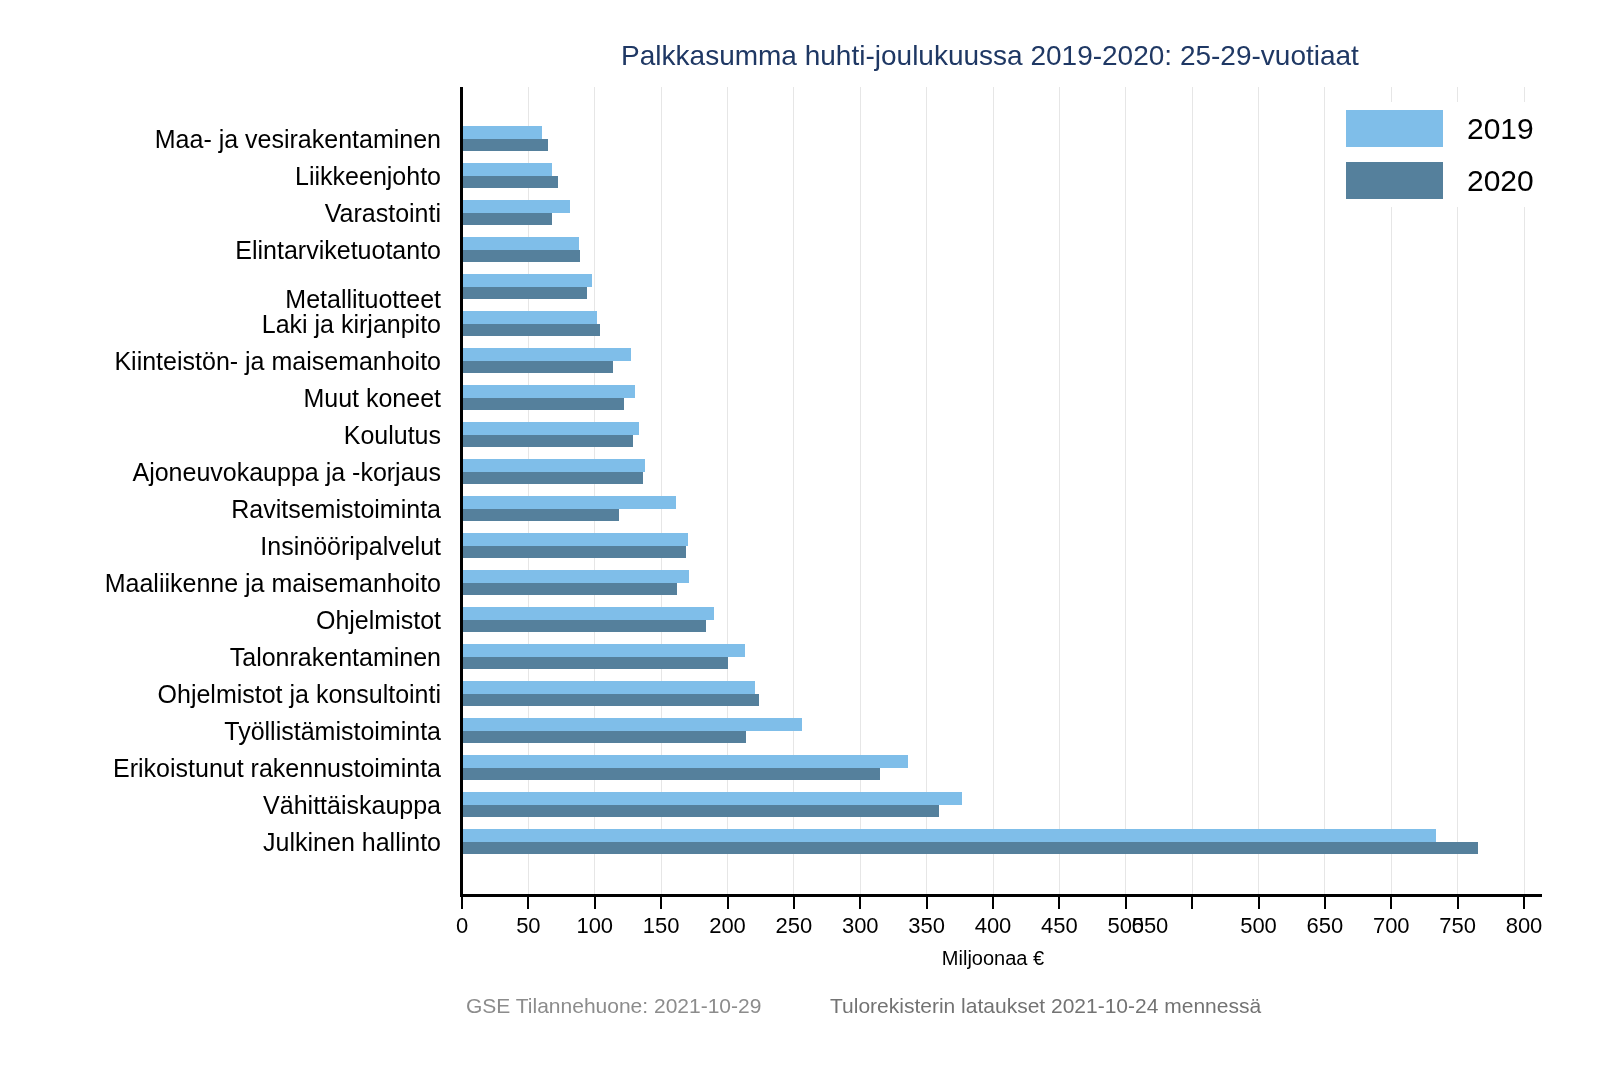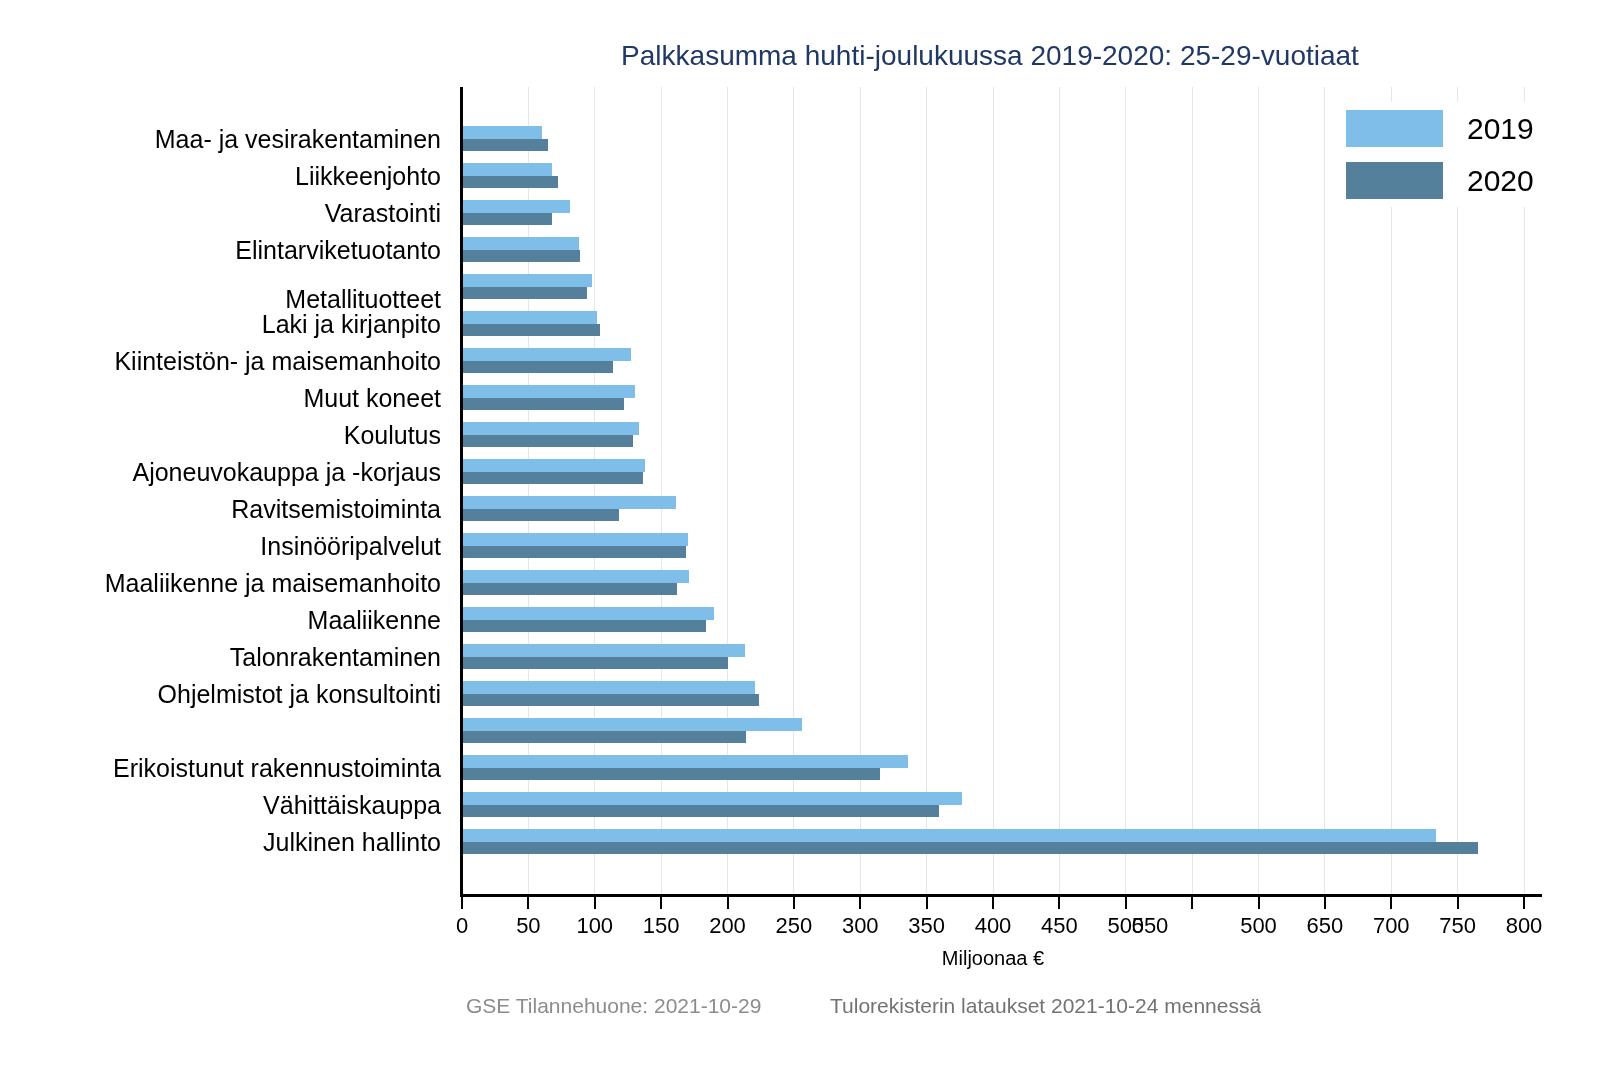--- a/index.html
+++ b/index.html
@@ -50,23 +50,24 @@
     <div class="cat-label" style="top: 146.5px;">Elintarviketuotanto</div>
     <div class="cat-label" style="top: 196px;">Metallituotteet</div>
     <div class="cat-label" style="top: 220.5px;">Laki ja kirjanpito</div>
     <div class="cat-label" style="top: 257.5px;">Kiinteistön- ja maisemanhoito</div>
     <div class="cat-label" style="top: 294.5px;">Muut koneet</div>
     <div class="cat-label" style="top: 331.5px;">Koulutus</div>
     <div class="cat-label" style="top: 368.5px;">Ajoneuvokauppa ja -korjaus</div>
     <div class="cat-label" style="top: 405.5px;">Ravitsemistoiminta</div>
     <div class="cat-label" style="top: 442.5px;">Insinööripalvelut</div>
     <div class="cat-label" style="top: 479.5px;">Maaliikenne ja maisemanhoito</div>
-    <div class="cat-label" style="top: 516.5px;">Maaliikenne</div>
+    <div class="cat-label" style="top: 516.5px;">Ohjelmistot</div>
     <div class="cat-label" style="top: 553.5px;">Talonrakentaminen</div>
     <div class="cat-label" style="top: 590.5px;">Ohjelmistot ja konsultointi</div>
+    <div class="cat-label" style="top: 627.5px;">Työllistämistoiminta</div>
     <div class="cat-label" style="top: 664.5px;">Erikoistunut rakennustoiminta</div>
     <div class="cat-label" style="top: 701.5px;">Vähittäiskauppa</div>
     <div class="cat-label" style="top: 738.5px;">Julkinen hallinto</div>
   </div>
 
 <div id="plot">
     <div class="gridline" style="left: 65.875px;"></div>
     <div class="gridline" style="left: 132.25px;"></div>
     <div class="gridline" style="left: 198.625px;"></div>
     <div class="gridline" style="left: 265px;"></div>

